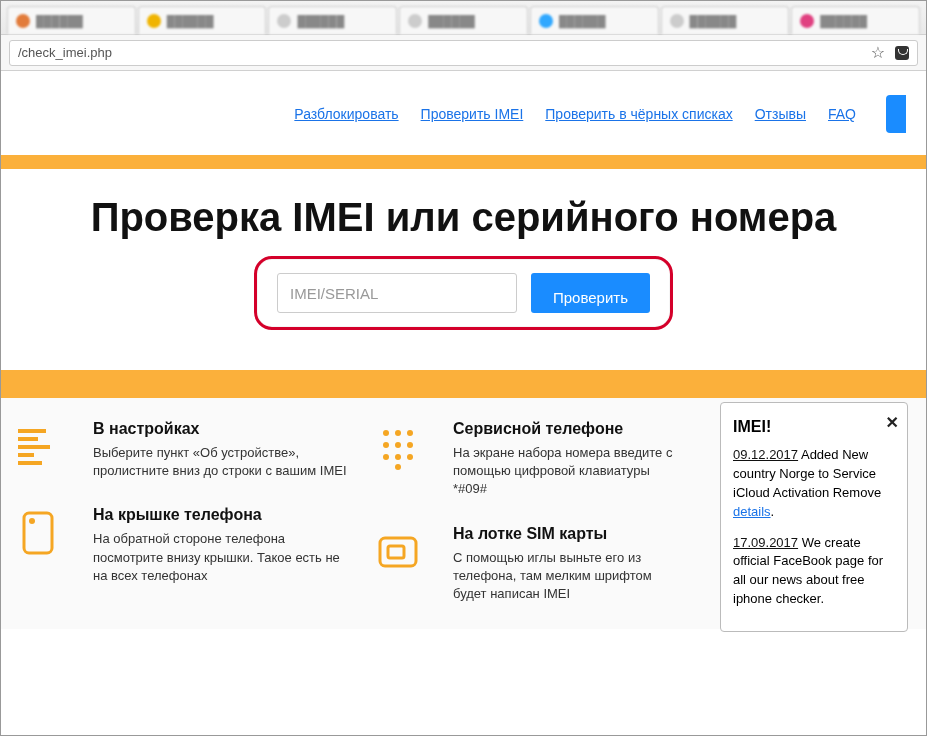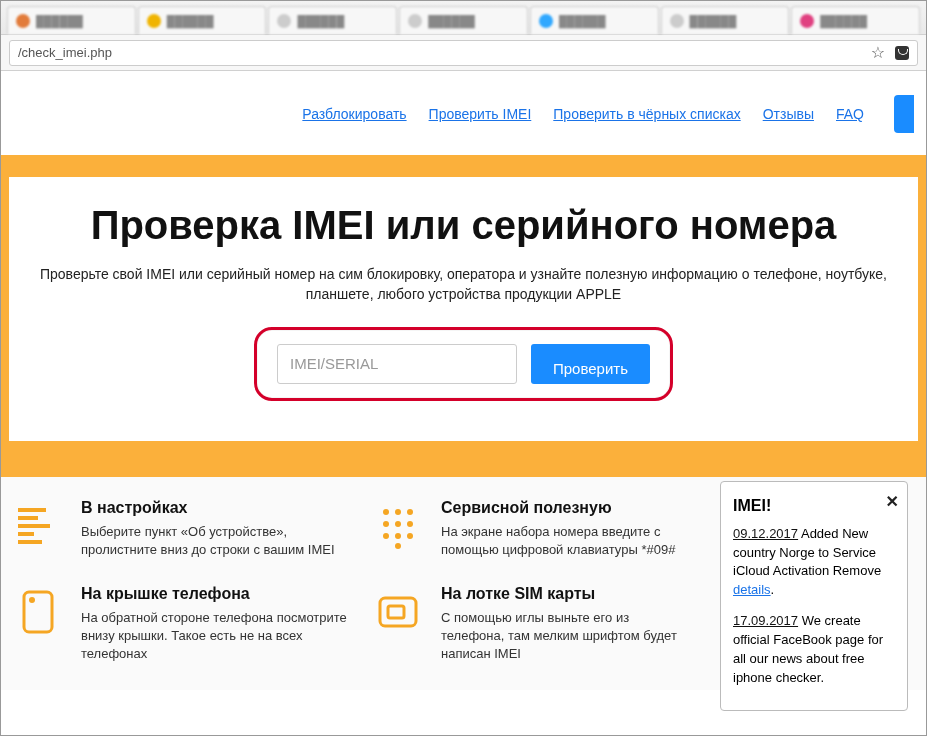--- a/index.html
+++ b/index.html
@@ -74,41 +74,41 @@
   .viewport {
     height: calc(100% - 70px);
     overflow: hidden;
     position: relative;
   }
   .topnav {
     display: flex;
     justify-content: flex-end;
     align-items: center;
     gap: 22px;
-    padding: 24px 12px 22px 0;
+    padding: 24px 20px 22px 0;
   }
   .topnav a {
     color: #1a73e8;
     font-size: 14px;
     text-decoration: underline;
     cursor: pointer;
   }
   .cta-right {
     width: 20px; height: 38px;
     background: #1a8cff;
     border-radius: 4px 0 0 4px;
     margin-left: 8px;
   }
   .orange-band {
     background: #fbb03b;
     padding: 14px 0 0 0;
   }
   .white-card {
     background: #fff;
-    margin: 8px;
+    margin: 0;
     padding: 26px 28px 40px 28px;
     text-align: center;
   }
   h1 {
     font-size: 40px;
     font-weight: 700;
     color: #111;
     margin-bottom: 16px;
   }
   .lead {
@@ -160,21 +160,21 @@
     color: #111;
     margin-bottom: 20px;
   }
   .cols {
     display: flex;
     gap: 10px;
   }
   .col { flex: 1; }
   .item {
     display: flex;
-    gap: 16px;
+    gap: 28px;
     margin-bottom: 26px;
     padding-right: 10px;
   }
   .ico {
     width: 54px; height: 54px; flex: 0 0 54px;
     display: flex; align-items: center; justify-content: center;
   }
   .ico svg { width: 48px; height: 48px; }
   .item h3 { font-size: 16px; font-weight: 700; margin-bottom: 6px; color:#111;}
   .item p { font-size: 13px; color: #333; line-height: 1.4; }
@@ -229,21 +229,20 @@
     <a>Проверить IMEI</a>
     <a>Проверить в чёрных списках</a>
     <a>Отзывы</a>
     <a>FAQ</a>
     <div class="cta-right"></div>
   </div>
 
   <div class="orange-band">
     <div class="white-card">
       <h1>Проверка IMEI или серийного номера</h1>
-      <p class="lead">Проверьте свой IMEI или серийный номер на сим блокировку, оператора и узнайте полезную информацию о телефоне, ноутбуке, планшете, любого устройства продукции APPLE</p>
       <div class="check-box">
         <input class="imei-input" type="text" placeholder="IMEI/SERIAL" style="">
         <button class="check-btn">Проверить</button>
       </div>
     </div>
     <div class="spacer-orange"></div>
   </div>
 
   <div class="section2">
 
@@ -294,21 +293,21 @@
                   <circle cx="24" cy="22" r="3"></circle>
                   <circle cx="36" cy="22" r="3"></circle>
               <circle cx="12" cy="34" r="3"></circle>
                   <circle cx="24" cy="34" r="3"></circle>
                   <circle cx="36" cy="34" r="3"></circle>
               <circle cx="24" cy="44" r="3"></circle>
                 </g>
               </svg>
           </div>
           <div>
-            <h3>Сервисной полезную</h3>
+            <h3>Сервисной телефоне</h3>
             <p>На экране набора номера введите с помощью цифровой клавиатуры *#09#</p>
           </div>
         </div>
         <div class="item">
           <div class="ico">
             <svg viewBox="0 0 48 48">
                 <g fill="none" stroke="#f5a623" stroke-width="3">
               <rect x="6" y="10" width="36" height="28" rx="5"></rect>
               <rect x="14" y="18" width="16" height="12" rx="2"></rect>
                 </g>

